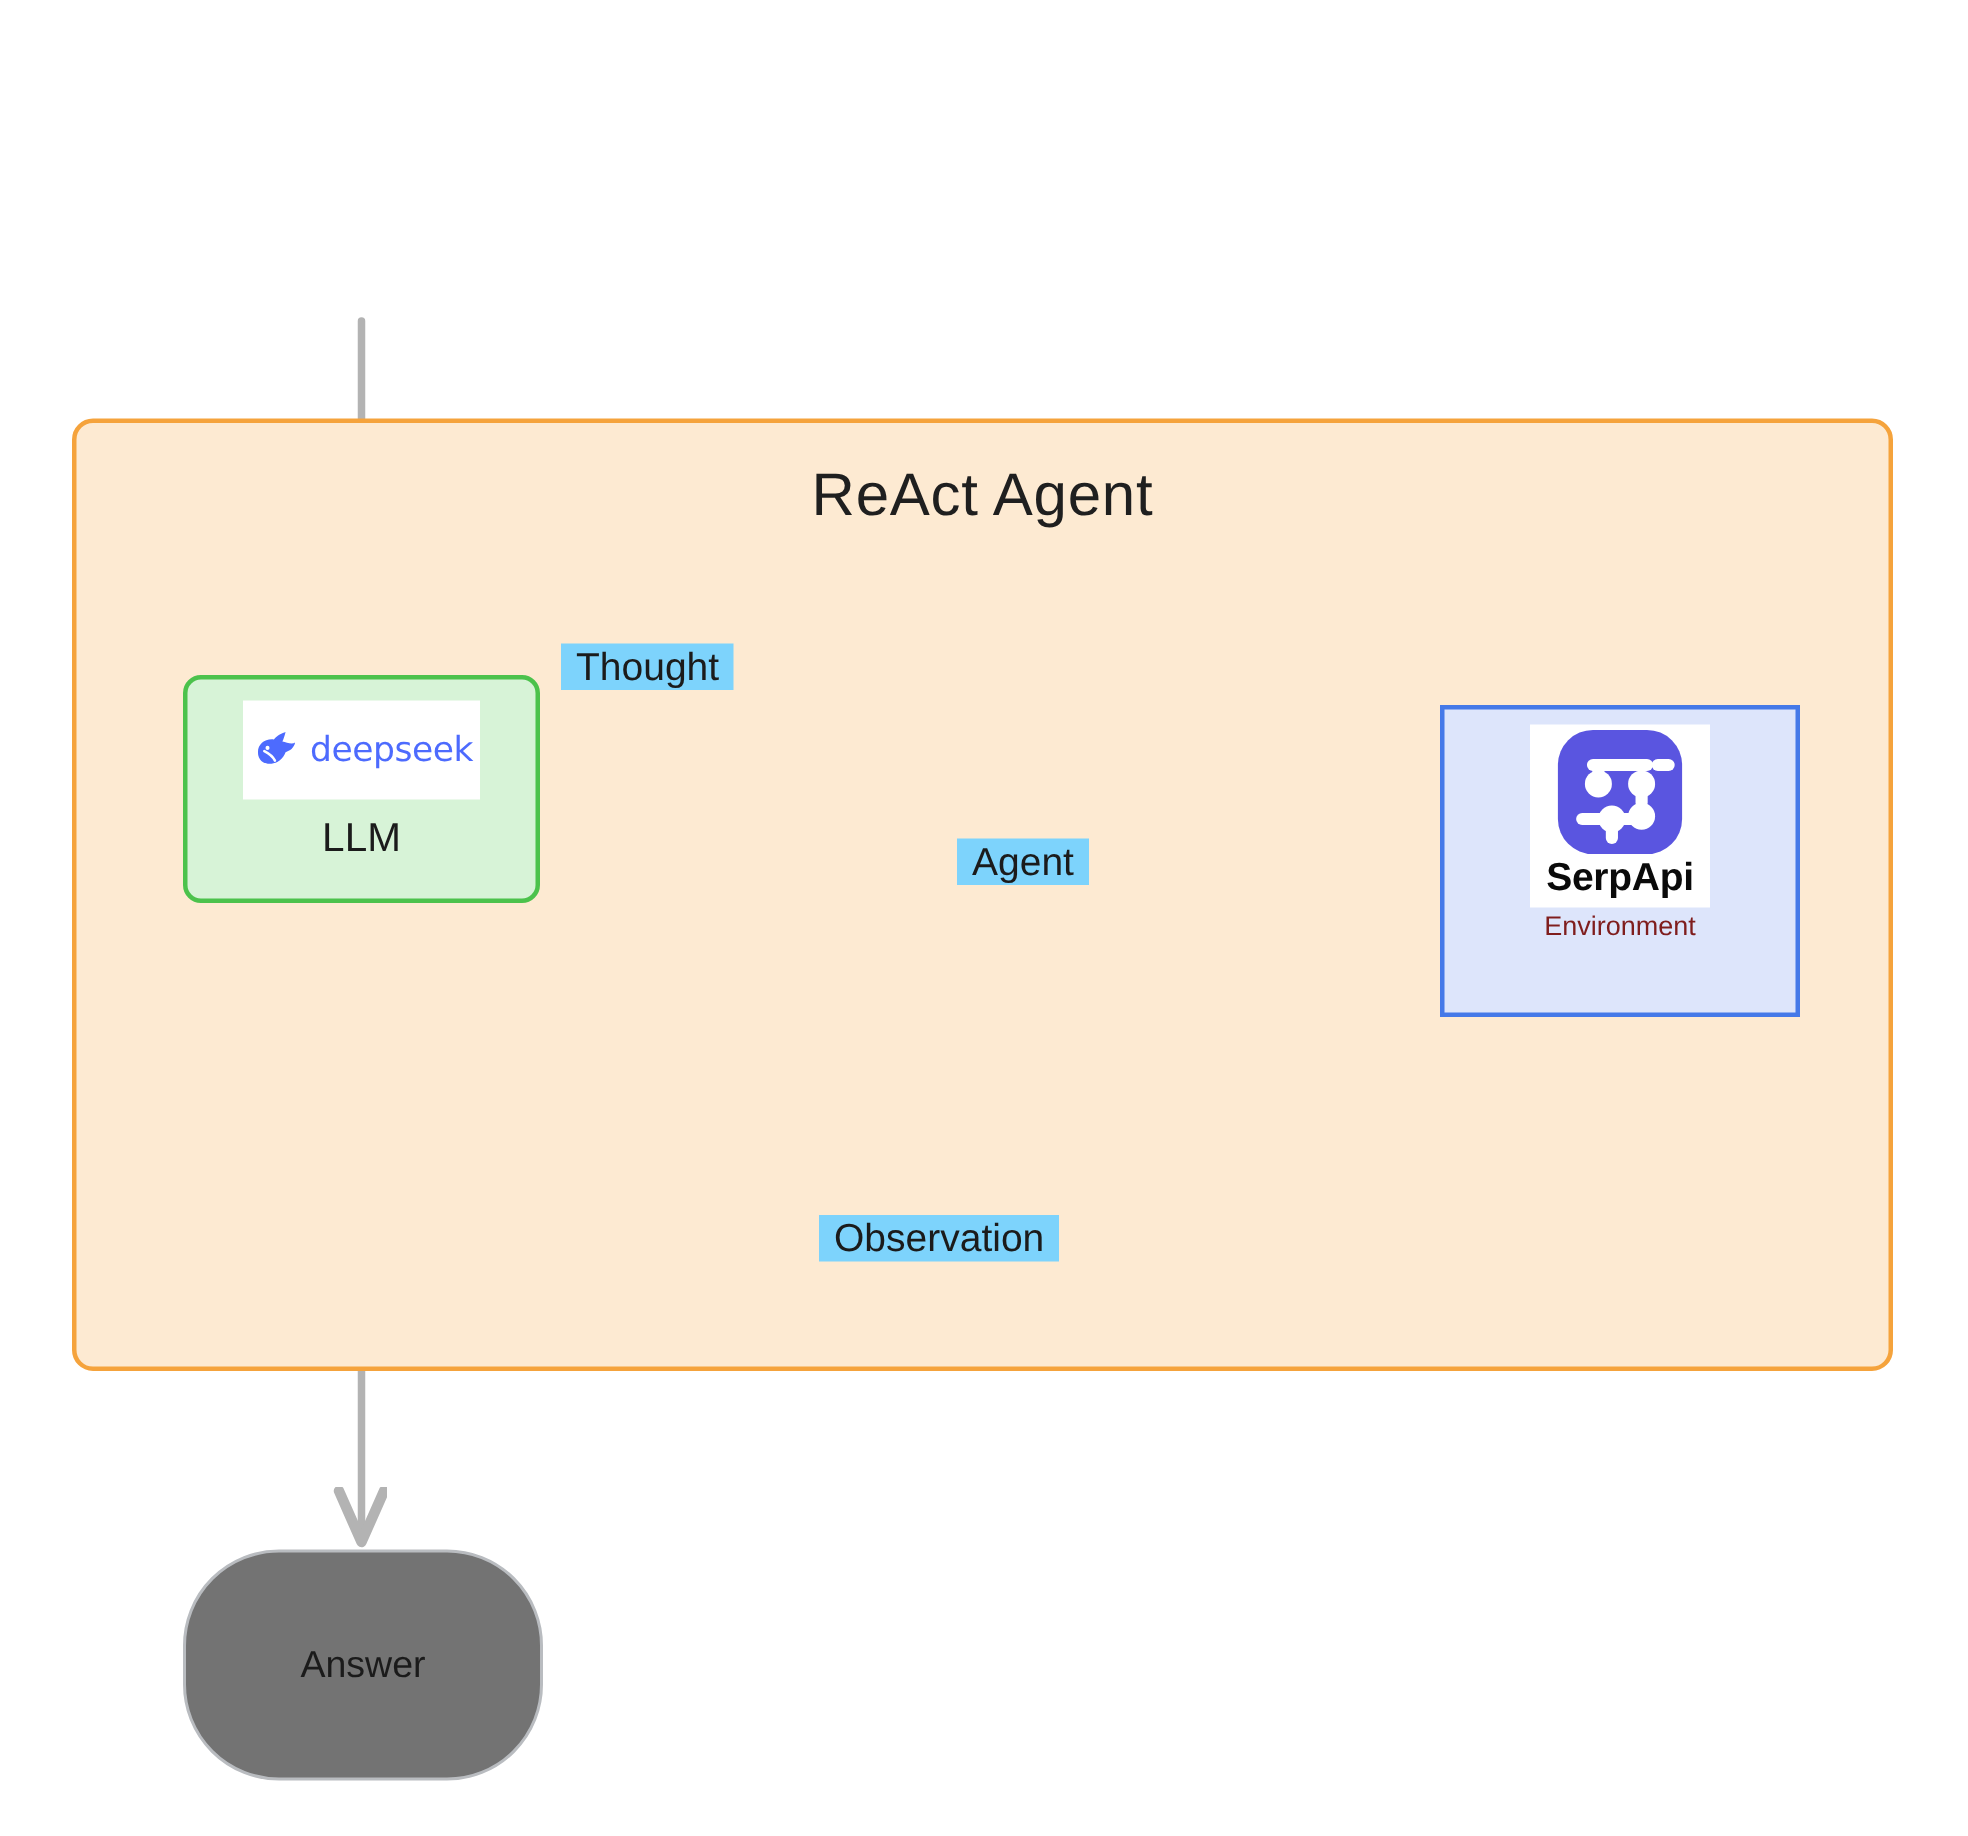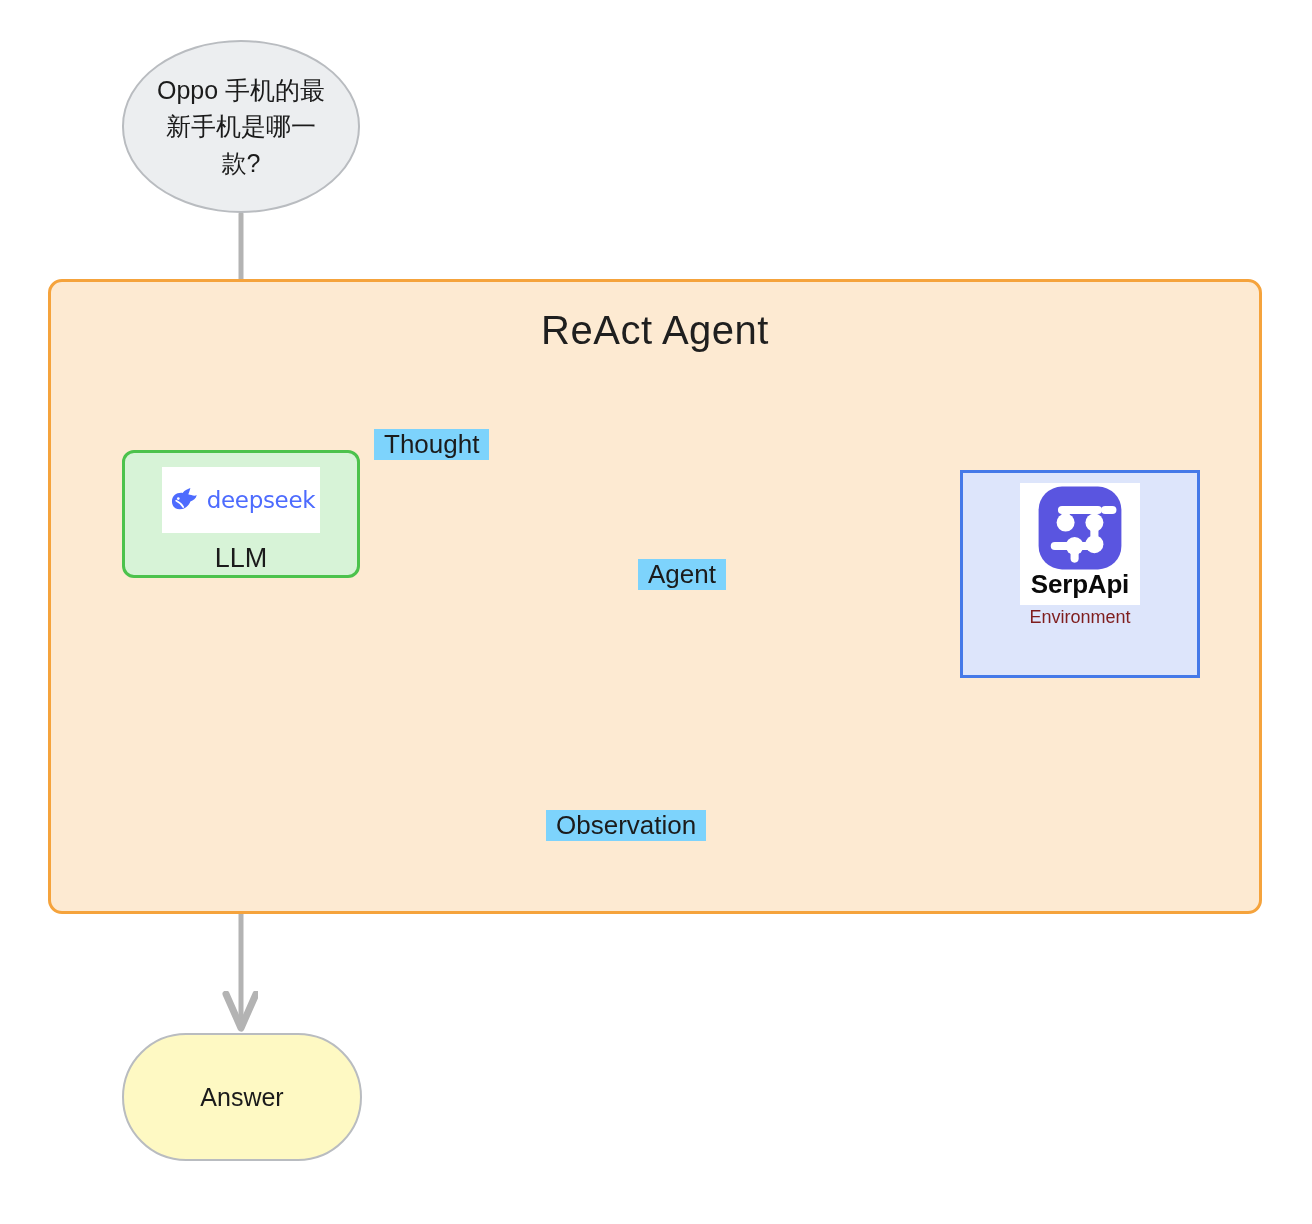--- a/index.html
+++ b/index.html
@@ -80,41 +80,41 @@
     color: #1b1b1b;
     font-family: "Liberation Sans", "DejaVu Sans", sans-serif;
   }
 
   
   .answer-pill {
     position: absolute;
     left: 122px;
     top: 1033px;
     width: 240px;
-    height: 128px;
-    box-sizing: border-box;
-    background: #fef9c3;
+    height: 154px;
+    box-sizing: border-box;
+    background: #737373;
     border: 2px solid #b9bcc0;
     border-radius: 64px;
     display: flex;
     align-items: center;
     justify-content: center;
   }
   .answer-text {
     font-size: 25px;
     color: #1b1b1b;
   }
 
   
   .llm-node {
     position: absolute;
     left: 122px;
     top: 450px;
     width: 238px;
-    height: 128px;
+    height: 152px;
     box-sizing: border-box;
     background: #d7f3d7;
     border: 3px solid #4cc24c;
     border-radius: 12px;
     display: flex;
     flex-direction: column;
     align-items: center;
     justify-content: flex-start;
     padding-top: 14px;
   }
@@ -234,23 +234,20 @@
   </svg>
 
   <div class="agent-container">
     <div class="agent-title">ReAct Agent</div>
   </div>
 
   <div class="edge-label label-thought">Thought</div>
   <div class="edge-label label-action">Agent</div>
   <div class="edge-label label-observation">Observation</div>
 
-  <div class="bubble">
-    <div class="bubble-text">Oppo 手机的最新手机是哪一款?</div>
-  </div>
 
   <div class="llm-node">
     <div class="deepseek-logo">
       <svg class="ds-whale" width="34" height="34" viewBox="0 0 48 48">
         <path d="M7,26 C7,18 14,13 22,14 C25,10 30,8 33,7 C32,11 31,14 30,16
                  C34,17 39,19 42,17 C41,22 37,25 33,26 C31,32 25,37 18,37
                  C12,37 7,33 7,26 Z" fill="#4d6bfe"></path>
         <path d="M13,25 C17,27 21,30 23,34" fill="none" stroke="#ffffff" stroke-width="2.4" stroke-linecap="round"></path>
         <circle cx="16" cy="22" r="1.9" fill="#ffffff"></circle>
       </svg>

